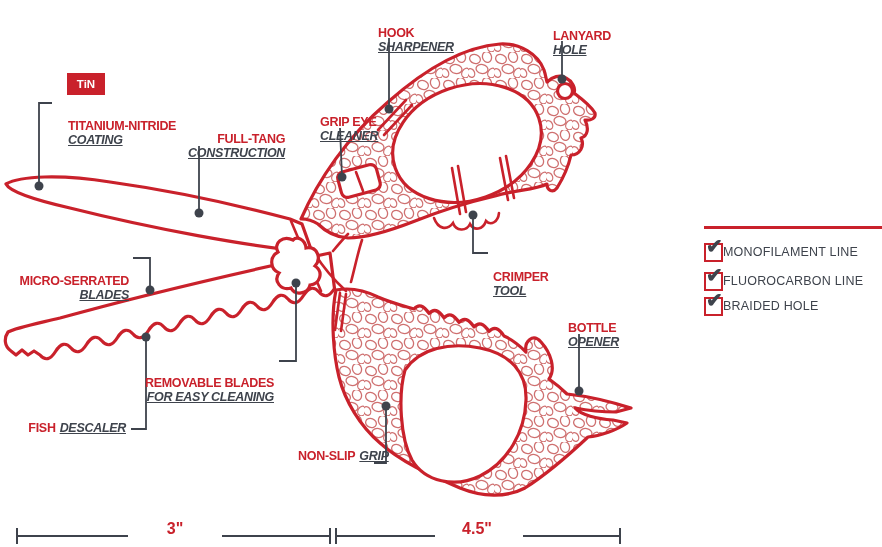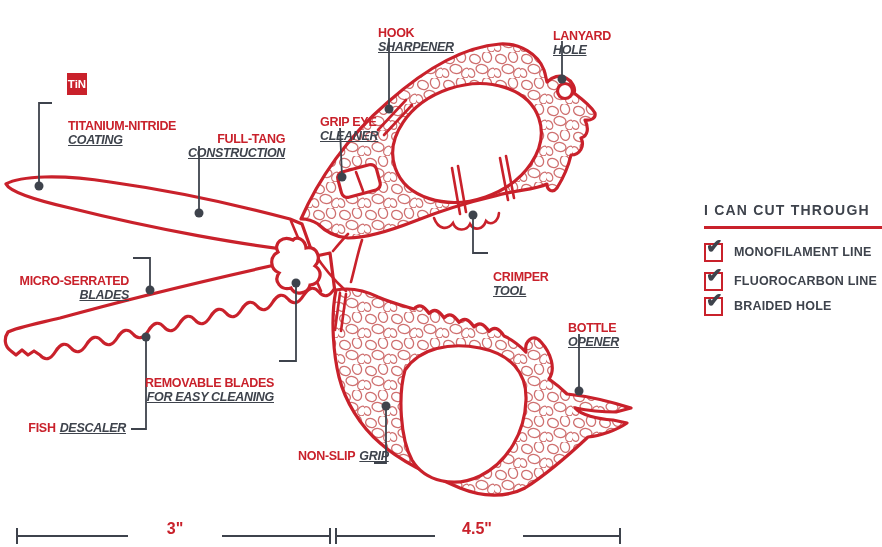--- a/index.html
+++ b/index.html
@@ -6,31 +6,31 @@
   #stage{position:relative;width:882px;height:547px;background:#fff;overflow:hidden;
          font-family:"Liberation Sans",sans-serif;}
   svg{position:absolute;left:0;top:0;}
   .label{position:absolute;font-weight:bold;font-size:12.5px;line-height:14px;
          letter-spacing:-0.3px;color:#3e434c;white-space:nowrap;}
   .label .t{display:block;color:#c9212b;margin-top:24px;}
   .label .s{display:block;font-style:italic;text-decoration:underline;}
   .label.right{text-align:right;}
   .label.inline .t{display:inline;margin-right:4px;}
   .label.inline .s{display:inline;}
-  #tin-badge{position:absolute;left:67px;top:73px;width:20px;height:22px;background:#c9212b;
+  #tin-badge{position:absolute;left:67px;top:73px;width:38px;height:22px;background:#c9212b;
              color:#fff;font-weight:bold;font-size:11.5px;display:flex;align-items:center;
              justify-content:center;}
   #cut-heading{position:absolute;left:704px;top:202px;font-weight:bold;font-size:14px;
                letter-spacing:1.2px;color:#3e434c;white-space:nowrap;}
   #cut-rule{position:absolute;left:704px;top:226px;width:178px;height:3px;background:#c9212b;}
   .check-row{position:absolute;left:704px;display:flex;align-items:flex-start;}
   .cb{width:15px;height:15px;border:2.5px solid #c9212b;position:relative;flex:none;}
   .cb .mark{position:absolute;left:0px;top:-9px;font-style:normal;font-weight:bold;
             font-size:20px;line-height:1;color:#3e434c;}
-  .cl{margin-left:11px;font-weight:bold;font-size:12.5px;letter-spacing:0.2px;
+  .cl{font-weight:normal;font-size:12.5px;letter-spacing:0.2px;
       color:#3e434c;padding-top:2px;white-space:nowrap;}
   .dim{position:absolute;color:#c9212b;font-weight:bold;font-size:16px;text-align:center;}
 </style>
 </head>
 <body>
 
 <div id="stage">
 
   <svg width="882" height="547" viewBox="0 0 882 547">
     <defs>
@@ -170,21 +170,20 @@
     <span class="t">FISH</span><span class="s">DESCALER</span>
   </div>
   <div class="label inline" style="left:298px;top:449px;">
     <span class="t">NON-SLIP</span><span class="s">GRIP</span>
   </div>
   <div class="label" style="left:568px;top:297px;">
     <span class="t">BOTTLE</span>
     <span class="s">OPENER</span>
   </div>
 
-  <div id="cut-heading">I CAN CUT THROUGH</div>
   <div id="cut-rule"></div>
 
   <div class="check-row" style="top:243px;">
     <span class="cb">
       <i class="mark">✔</i>
     </span>
     <span class="cl">MONOFILAMENT LINE</span>
   </div>
   <div class="check-row" style="top:272px;">
     <span class="cb">

